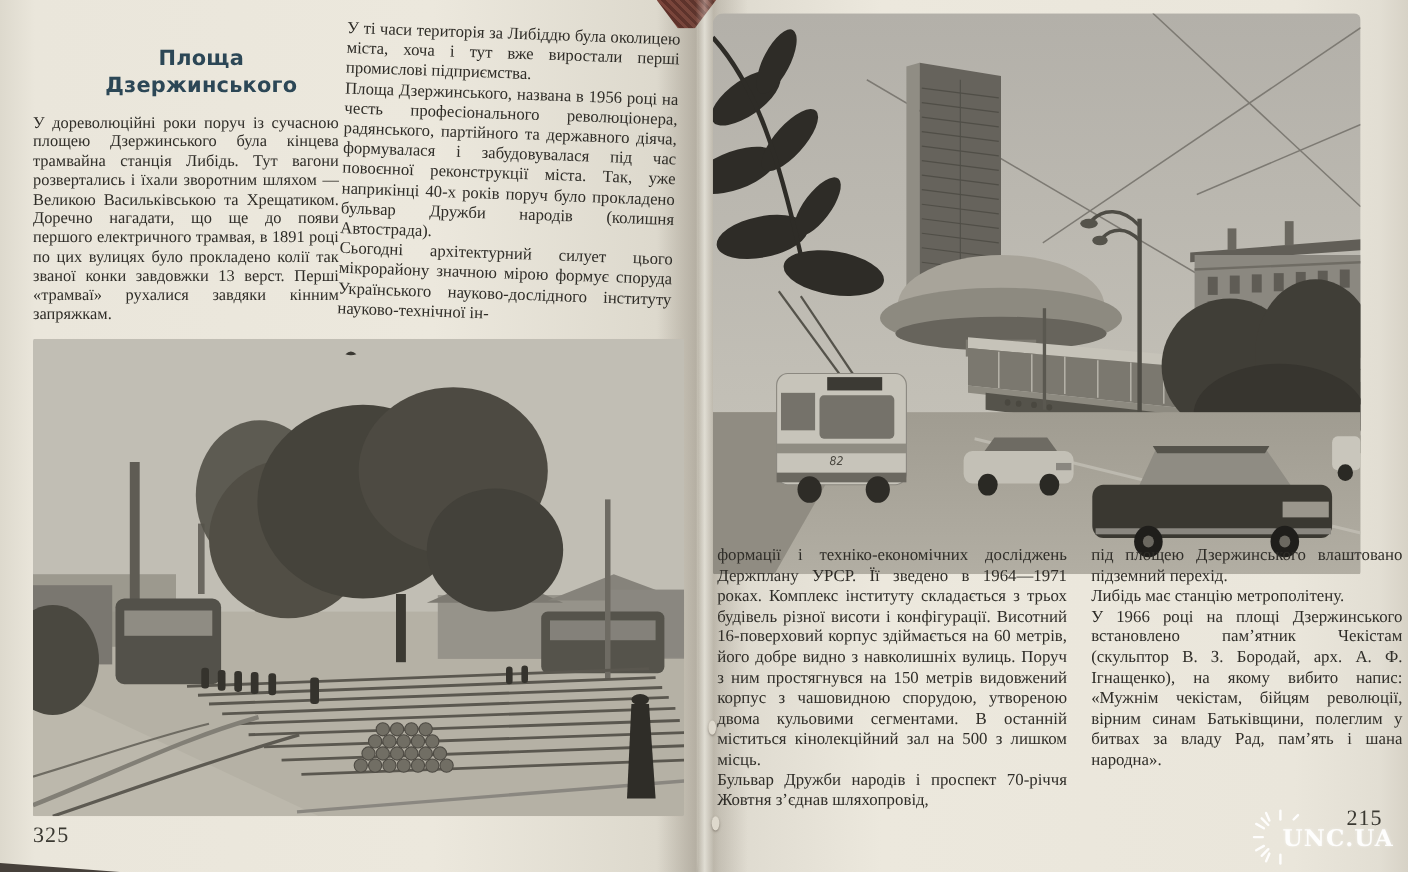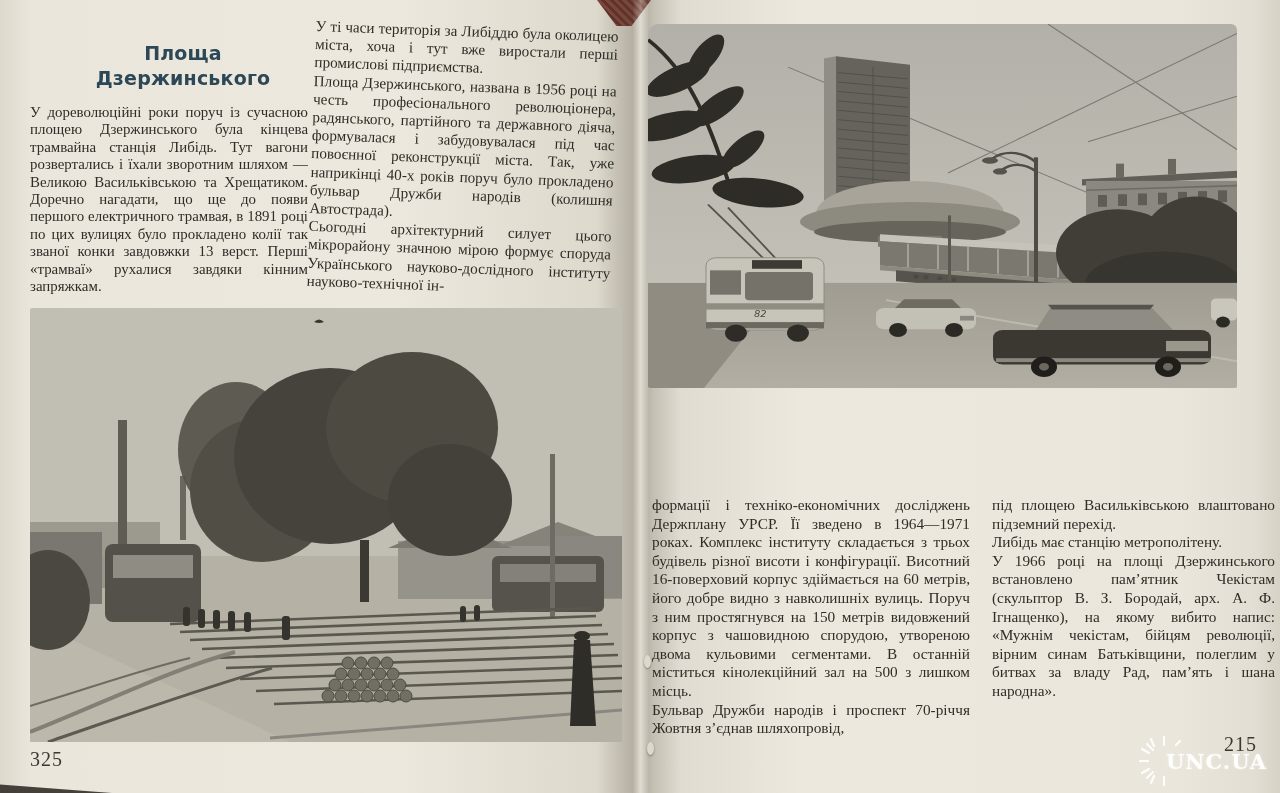--- a/index.html
+++ b/index.html
@@ -36,21 +36,21 @@
     transform:rotate(2deg);transform-origin:0 0;}
   #col-215-1{left:652px;top:496px;width:318px;font-size:15.3px;line-height:18.6px;}
   #col-215-2{left:992px;top:496px;width:283px;font-size:15.3px;line-height:18.6px;}
 
   .page-number{position:absolute;font-size:20px;color:#3a3831;letter-spacing:1px;}
   #pagenum-214{left:30px;top:748px;}
   #pagenum-215{left:1224px;top:733px;}
 
   figure{margin:0;position:absolute;overflow:hidden;}
   #photo-left{left:30px;top:308px;width:592px;height:434px;border-radius:2px;}
-  #photo-right{left:648px;top:24px;width:589px;height:364px;border-radius:10px 6px 2px 2px;font-style:italic;}
+  #photo-right{left:648px;top:12px;width:589px;height:510px;border-radius:10px 6px 2px 2px;font-style:italic;}
   figure svg{display:block;width:100%;height:100%;}
 
   #watermark{position:absolute;left:1138px;top:735px;width:140px;height:52px;}
   #watermark .wm-label{
     position:absolute;left:28px;top:14px;
     font-family:"DejaVu Serif","Liberation Serif",serif;font-weight:bold;
     font-size:21px;color:rgba(255,255,255,.92);letter-spacing:1px;
     text-shadow:0 0 3px rgba(255,255,255,.45);}
   #watermark svg{position:absolute;left:0;top:0;}
 </style>
@@ -344,21 +344,21 @@
       </g>
     </svg>
   </figure>
 
   <div class="col" id="col-215-1">
     <p>формації і техніко-економічних досліджень Держплану УРСР. Її зведено в 1964—1971 роках. Комплекс інституту складається з трьох будівель різної висоти і конфігурації. Висотний 16-поверховий корпус здіймається на 60 метрів, його добре видно з навколишніх вулиць. Поруч з ним простягнувся на 150 метрів видовжений корпус з чашовидною спорудою, утвореною двома кульовими сегментами. В останній міститься кінолекційний зал на 500 з лишком місць.</p>
     <p>Бульвар Дружби народів і проспект 70-річчя Жовтня з’єднав шляхопровід,</p>
   </div>
 
   <div class="col" id="col-215-2">
-    <p>під площею Васильківською влаштовано підземний перехід.</p>
+    <p>під площею Дзержинського влаштовано підземний перехід.</p>
     <p>Либідь має станцію метрополітену.</p>
     <p>У 1966 році на площі Дзержинського встановлено пам’ятник Чекістам (скульптор В. З. Бородай, арх. А. Ф. Ігнащенко), на якому вибито напис: «Мужнім чекістам, бійцям революції, вірним синам Батьківщини, полеглим у битвах за владу Рад, пам’ять і шана народна».</p>
   </div>
 
   <div class="page-number" id="pagenum-214">325</div>
   <div class="page-number" id="pagenum-215">215</div>
 
   <div id="watermark">
     <svg width="52" height="52" viewBox="0 0 52 52">
       <g stroke="rgba(255,255,255,.92)" stroke-width="2.2" stroke-linecap="round">

